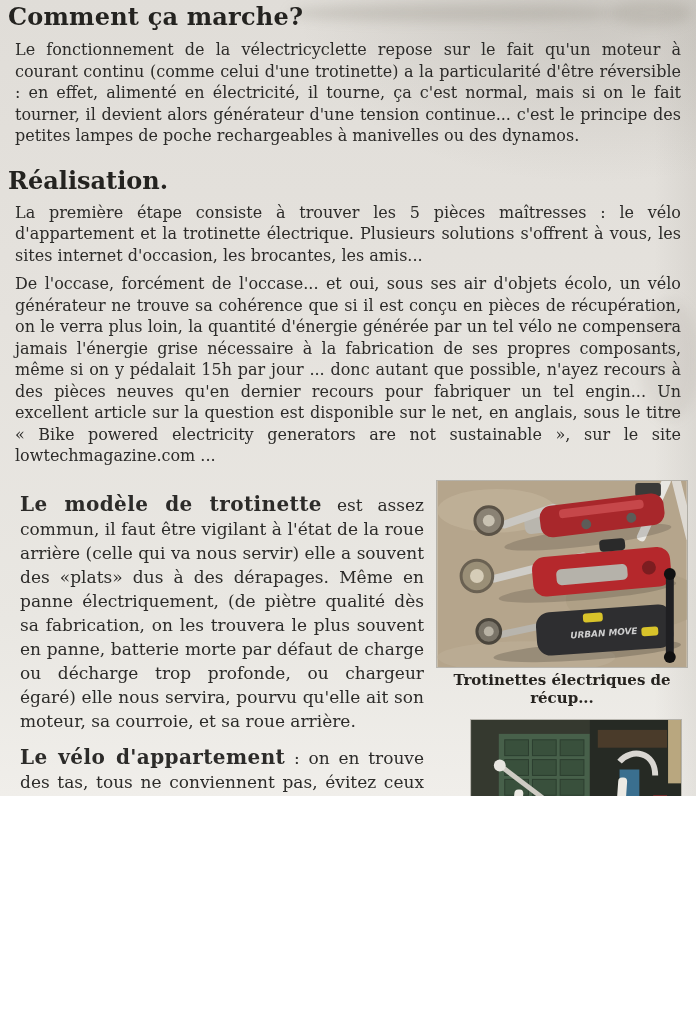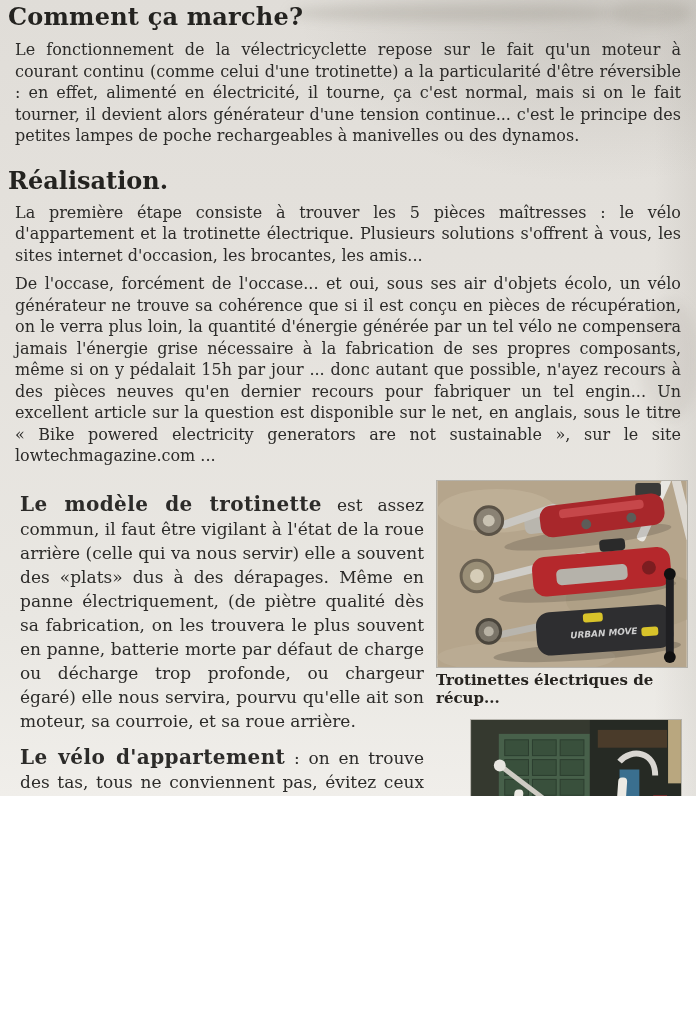--- a/index.html
+++ b/index.html
@@ -29,21 +29,21 @@
 
   .bottom{display:flex;margin-top:13px;}
   .text-col{width:436px;font-size:17px;line-height:24px;text-align:justify;}
   .text-col p{margin:12px;}
   .runin{font-weight:bold;font-size:20px;letter-spacing:.4px;}
   .gap-sm{margin-top:4px;}
   .gap-lg{margin-top:22px;}
   .fig-col{width:252px;margin-left:0;}
   figure{margin:0;}
   .photo{display:block;border:1px solid rgba(90,85,75,.35);box-sizing:border-box;}
-  .cap1{font-weight:bold;font-size:15px;color:#26231f;text-align:left;margin-top:3px;}
+  .cap1{font-weight:bold;font-size:15px;color:#26231f;text-align:center;margin-top:3px;}
   .cap2{font-style:italic;font-size:17px;color:#2a2a28;text-align:right;margin-top:3px;}
   .fig2{margin-top:12px;margin-left:34px;width:212px;}
 </style>
 </head>
 <body>
 
 <div class="page">
   <div class="vignette"></div>
   <div class="smudge s1"></div>
   <div class="smudge s2"></div>

